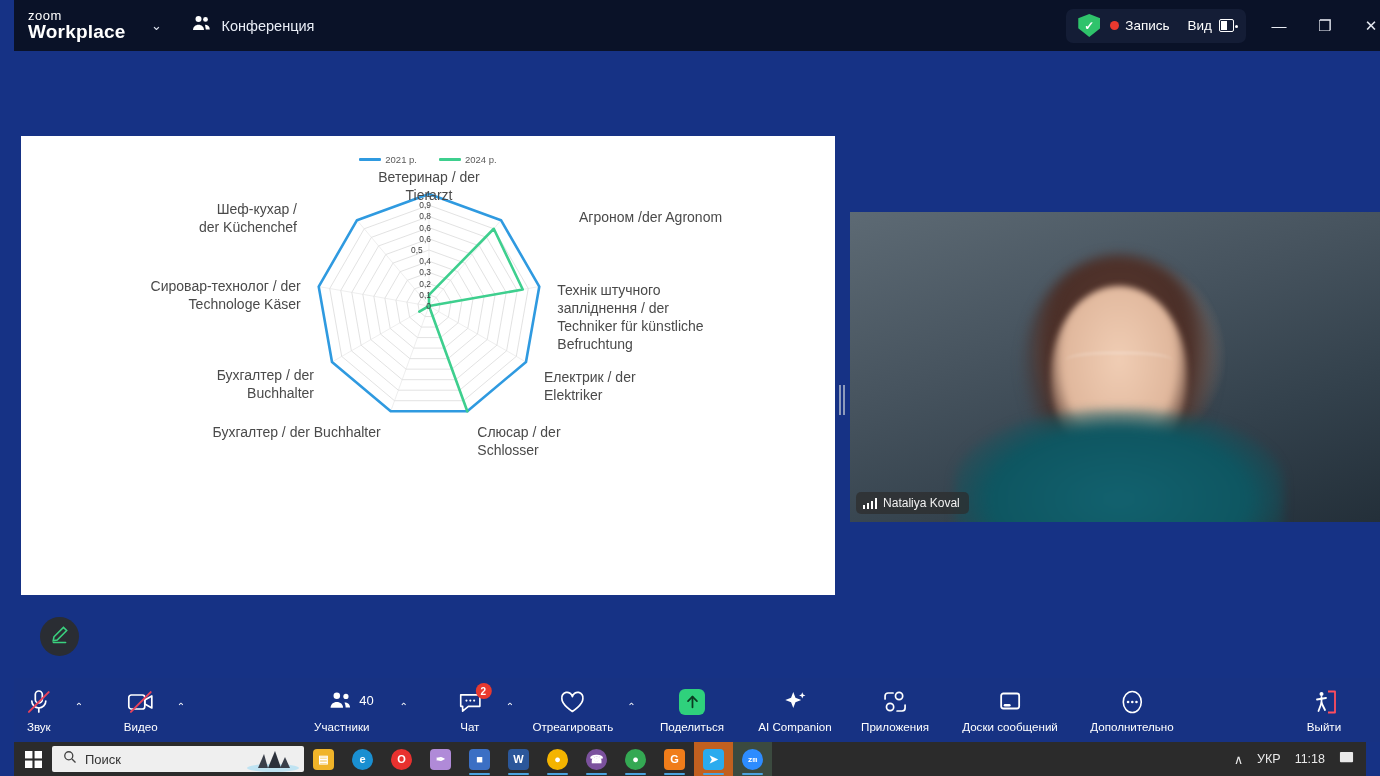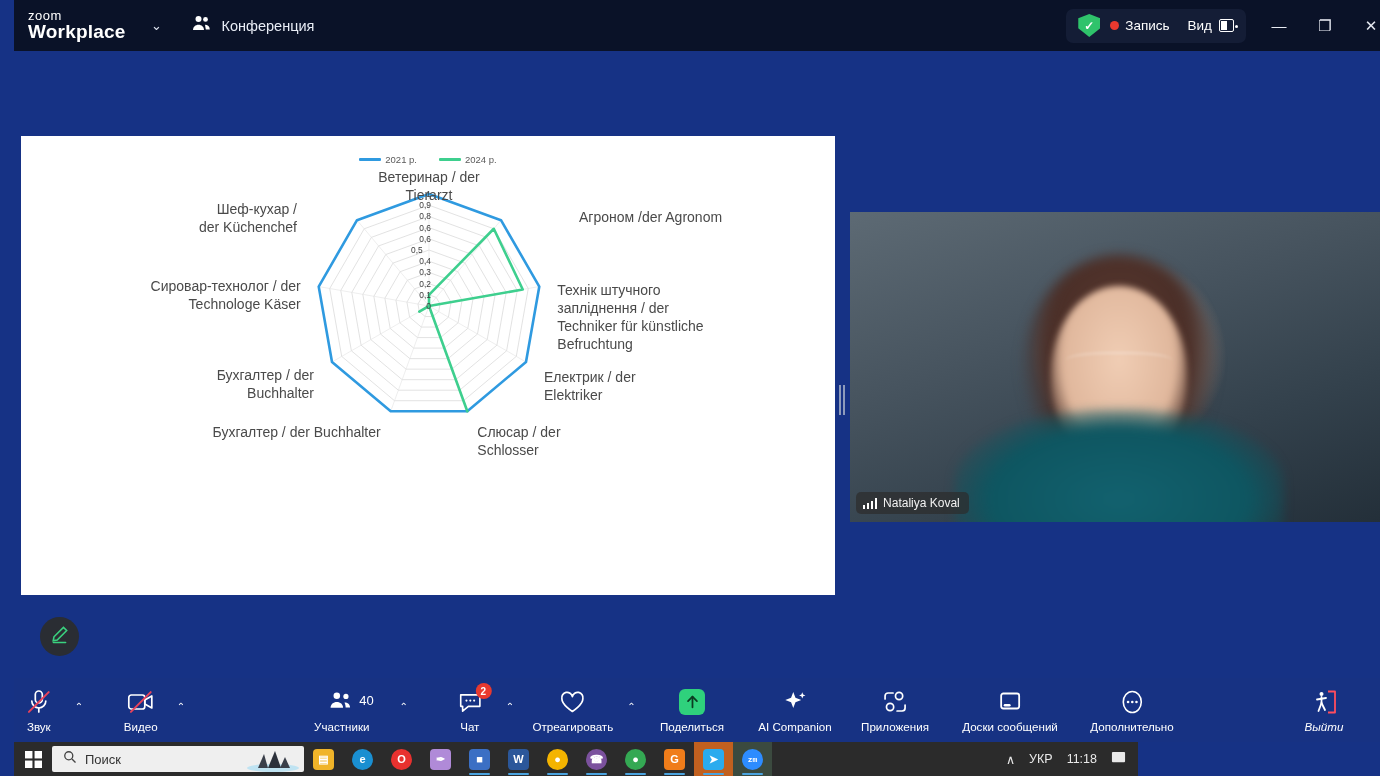--- a/index.html
+++ b/index.html
@@ -164,21 +164,21 @@
     width: 26px; height: 26px; border-radius: 6px; background: #2fd17c;
     display: flex; align-items: center; justify-content: center;
   }
   .slash {
     position: absolute; left: 50%; top: 50%; width: 30px; height: 2px; background: #e8425a;
     transform: translate(-50%,-50%) rotate(-45deg); border-radius: 1px;
   }
 
   
   .taskbar {
-    position: absolute; left: 0; bottom: 0; width: 1124px; height: 34px;
+    position: absolute; left: 0; bottom: 0; width: 1352px; height: 34px;
     background: #2b2b2b; display: flex; align-items: center;
   }
   .start { width: 38px; display:flex; align-items:center; justify-content:center; cursor:pointer; }
   .searchbox {
     width: 252px; height: 26px; background: #efefef; border-radius: 2px;
     display: flex; align-items: center; gap: 8px; padding-left: 11px; cursor: text; position: relative;
     overflow: hidden;
   }
   .searchbox .ph { color: #333; font-size: 13px; }
   .tb-ico { width: 39px; height: 34px; display:flex; align-items:center; justify-content:center; cursor:pointer; position:relative; }
@@ -445,21 +445,21 @@
             <svg width="26" height="26" viewBox="0 0 26 26" fill="none" stroke="#fff" stroke-width="1.6">
           <ellipse cx="13" cy="13" rx="9" ry="10.5"></ellipse>
           <circle cx="8.8" cy="13" r="1.3" fill="#fff" stroke="none"></circle>
           <circle cx="13" cy="13" r="1.3" fill="#fff" stroke="none"></circle>
           <circle cx="17.2" cy="13" r="1.3" fill="#fff" stroke="none"></circle>
             </svg>
           </div>
           <div class="lb">Дополнительно</div>
         </div>
       </div>
-      <div style="position: absolute; display: flex; align-items: flex-start; transform: translateX(-50%); left: 1310px; font-style: italic;">
+      <div style="position: absolute; display: flex; align-items: flex-start; transform: translateX(-50%); left: 1310px;">
         <div class="tool">
           <div class="ico">
             <svg width="27" height="26" viewBox="0 0 27 26" fill="none" stroke="#ff4d5e" stroke-width="1.8" stroke-linejoin="round">
           <path d="M17 2.5h7v21h-7"></path>
           <g stroke="#fff" stroke-linecap="round">
             <circle cx="10.5" cy="5" r="2" fill="#fff" stroke="none"></circle>
             <path d="M10.5 8v6"></path>
                 <path d="M10.5 14l-3 8"></path>
                 <path d="M10.5 14l3.5 7"></path>
             <path d="M6 10.5l9-1.5"></path>

